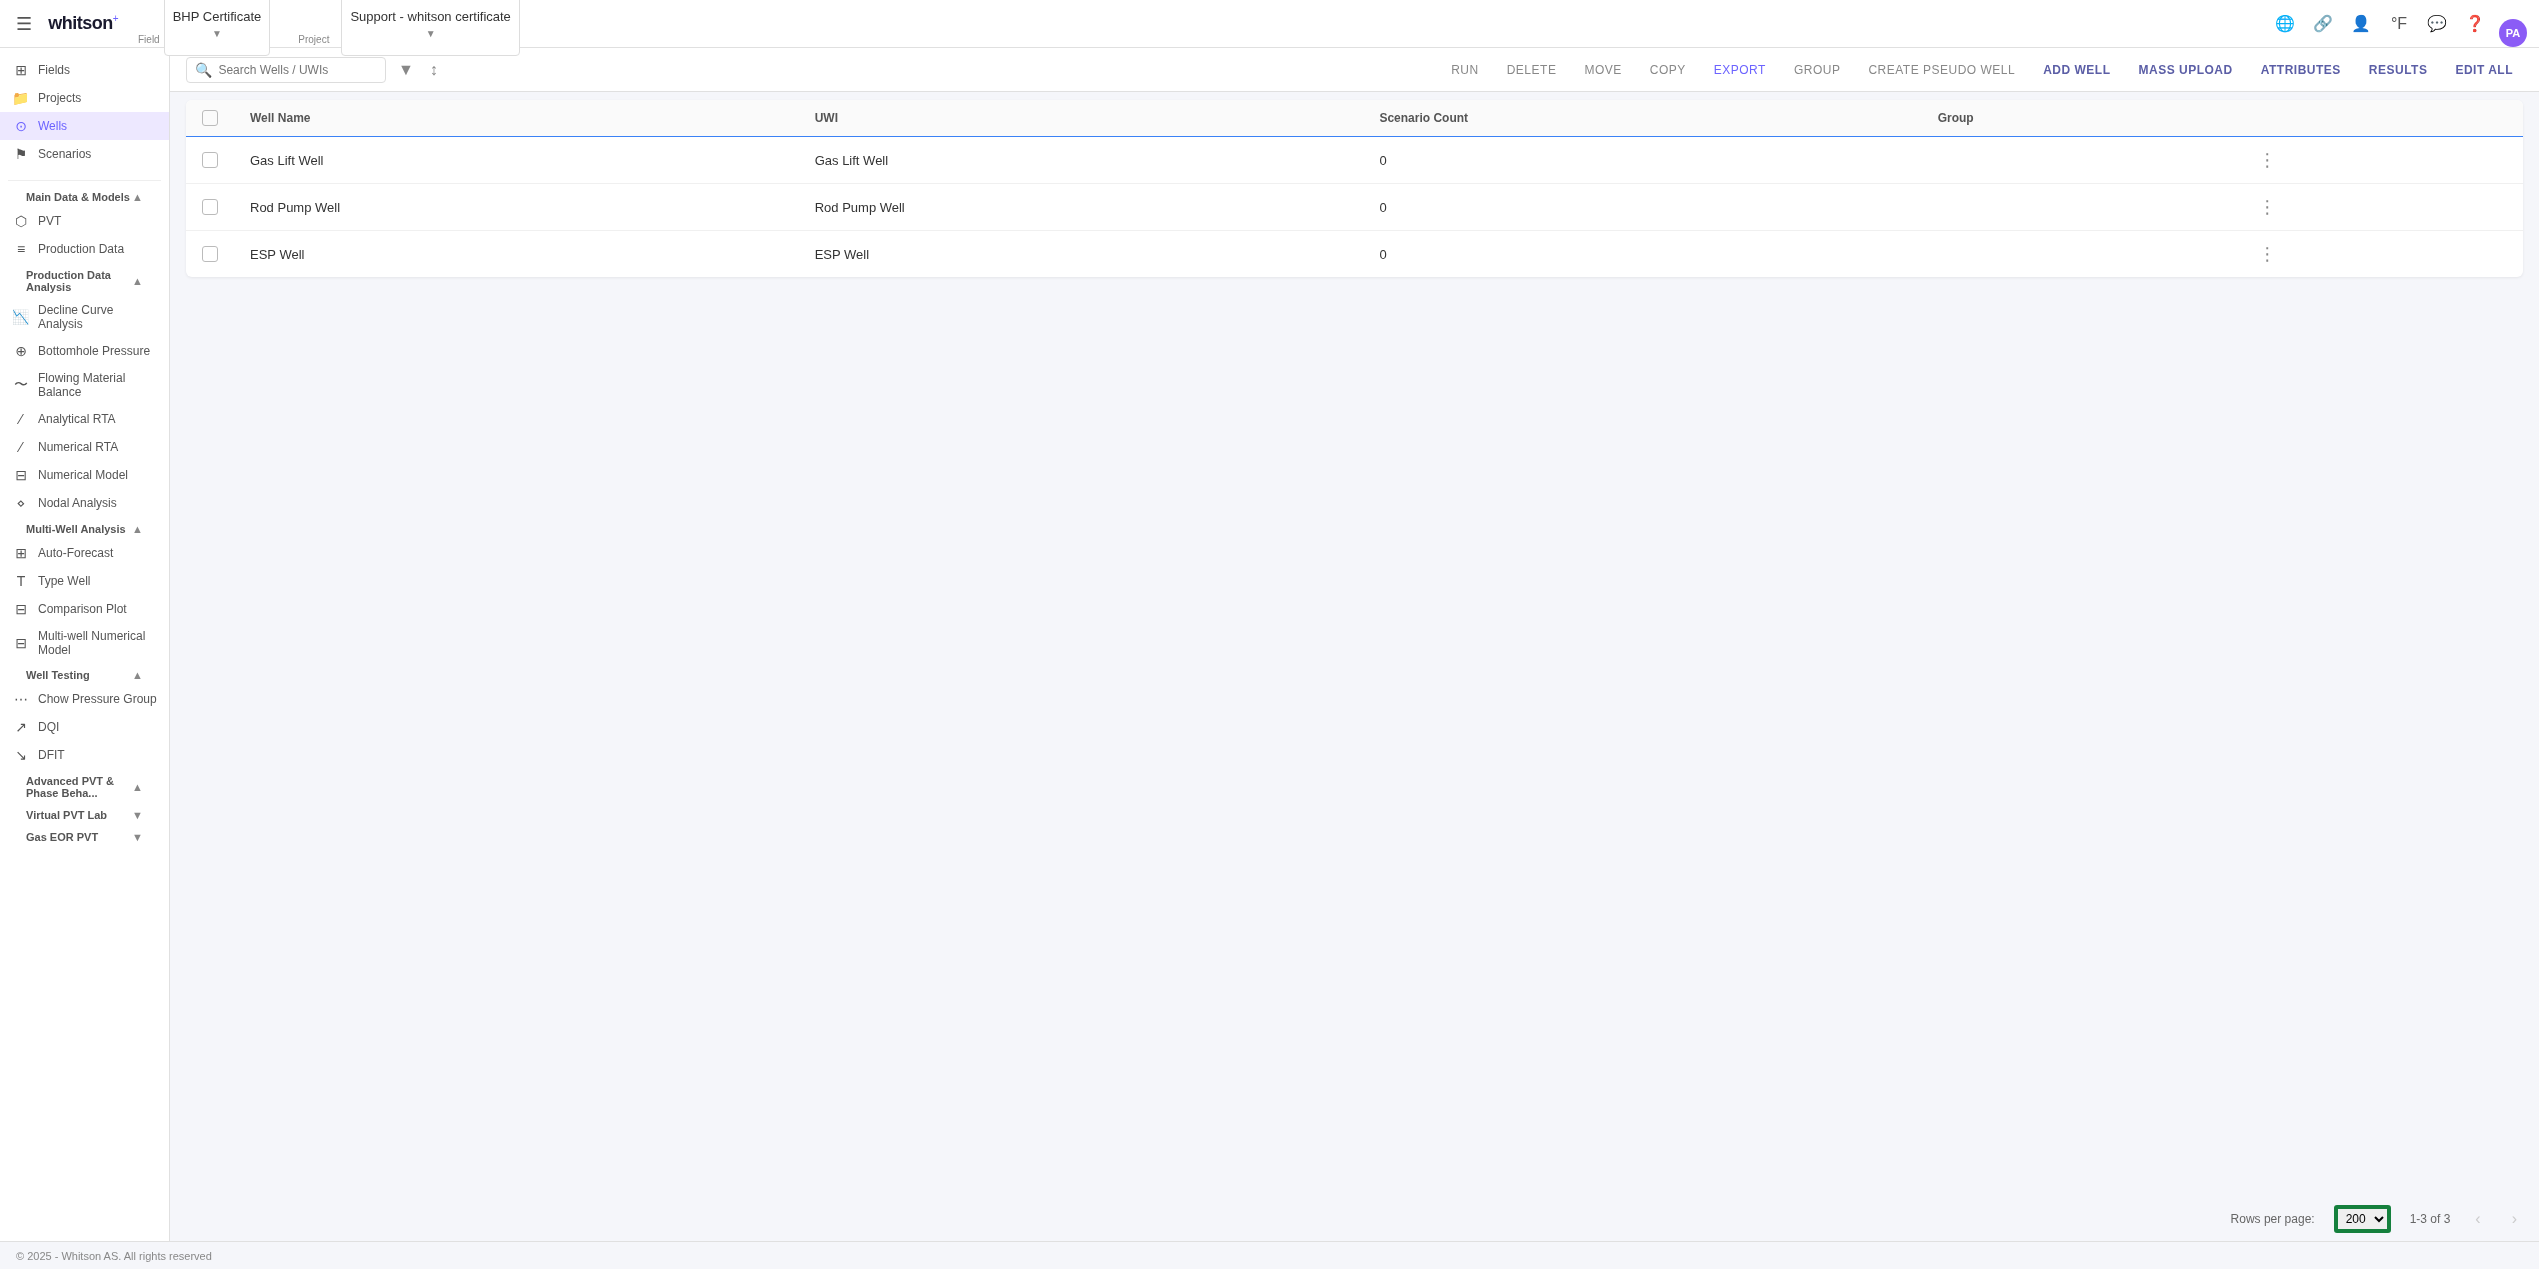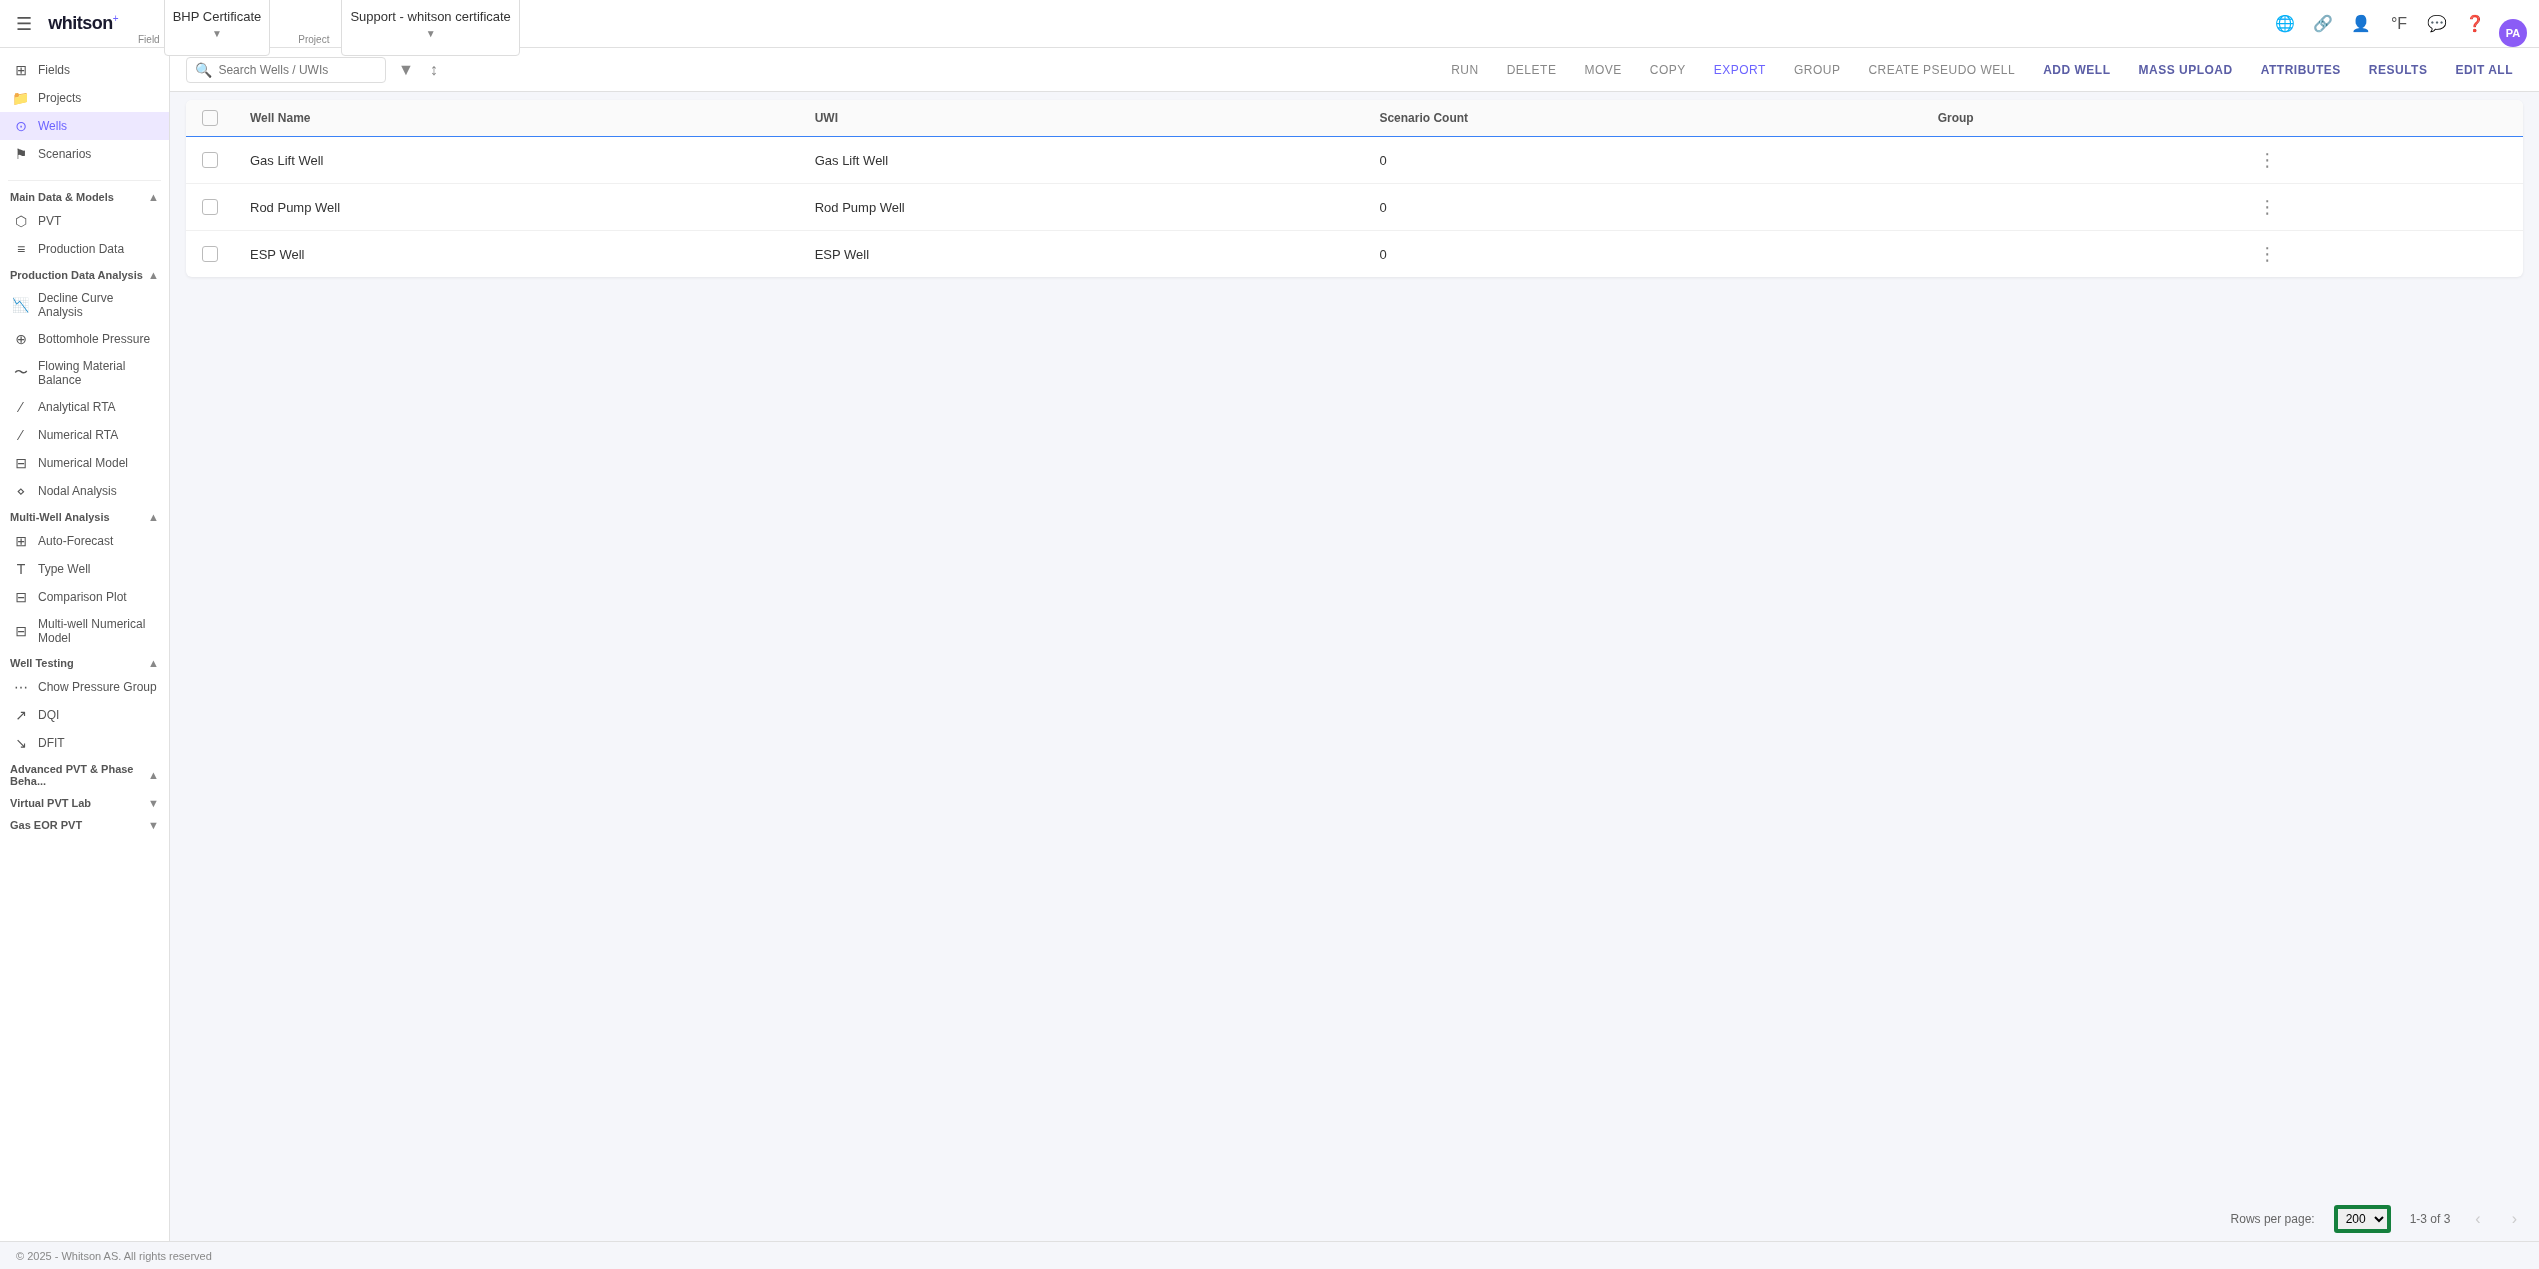--- a/index.html
+++ b/index.html
@@ -22,21 +22,21 @@
     
     .main-layout { display: flex; flex: 1; overflow: hidden; }
     
     
     .sidebar { width: 170px; background: #fff; border-right: 1px solid #e0e0e0; overflow-y: auto; flex-shrink: 0; display: flex; flex-direction: column; }
     .sidebar-nav-top { padding: 8px 0; }
     .sidebar-divider { border: none; border-top: 1px solid #eee; margin: 4px 8px; }
     
     
     .sidebar-section { padding: 0; }
-    .sidebar-section-header { display: flex; align-items: center; justify-content: space-between; padding: 6px 10px 4px; cursor: pointer; }
+    .sidebar-section-header { display: flex; align-items: center; justify-content: space-between; padding: 6px 26px 4px; cursor: pointer; }
     .sidebar-section-title { font-size: 11px; font-weight: 600; color: #555; }
     .sidebar-section-arrow { font-size: 11px; color: #888; }
     .sidebar-item { display: flex; align-items: center; gap: 8px; padding: 6px 10px 6px 12px; cursor: pointer; color: #555; font-size: 12px; }
     .sidebar-item.active { background: #ede8ff; color: #6c63ff; font-weight: 500; }
     .sidebar-item-icon { font-size: 14px; flex-shrink: 0; width: 18px; text-align: center; }
     .sidebar-item-label { font-size: 12px; }
 
     
     .content { flex: 1; display: flex; flex-direction: column; overflow: hidden; }
     

